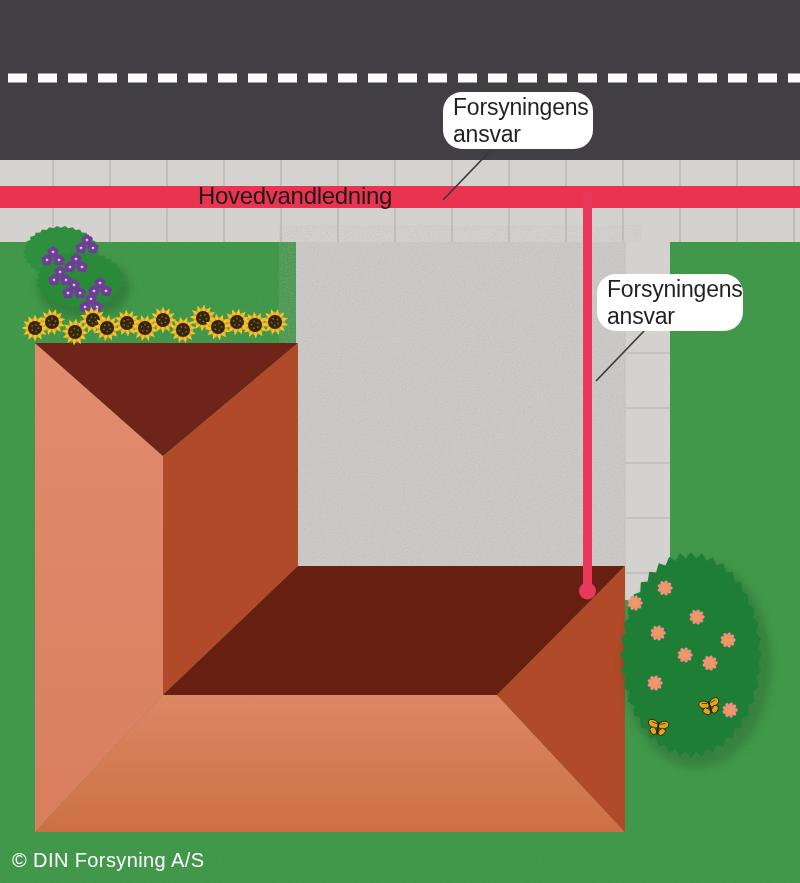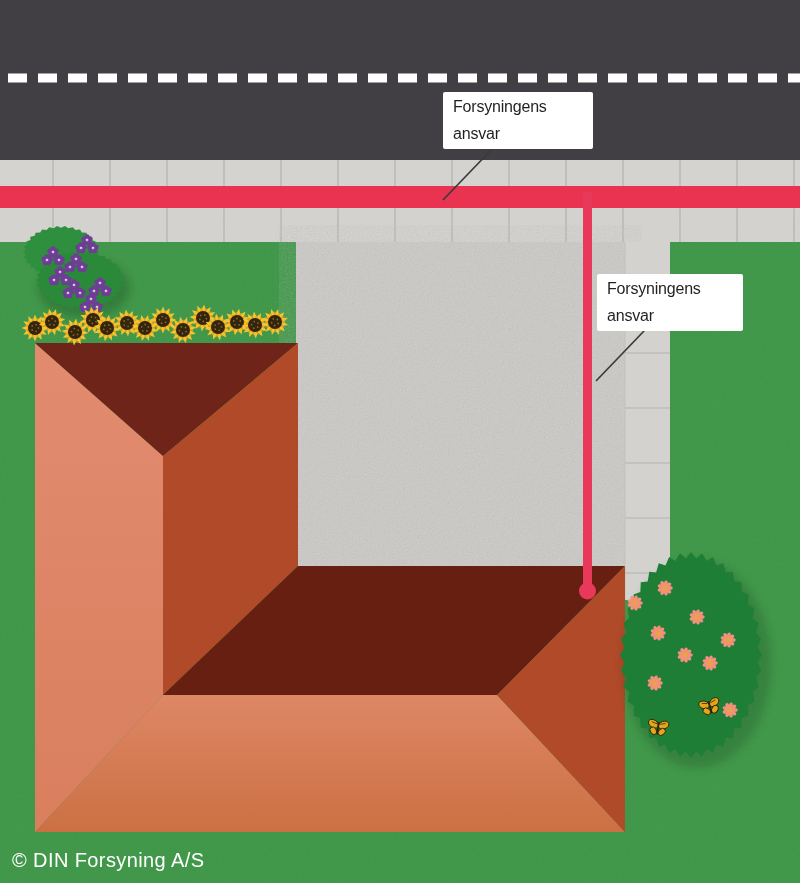--- a/index.html
+++ b/index.html
@@ -5,23 +5,23 @@
   html,body{margin:0;padding:0;background:#ffffff;}
   #scene{
     position:relative;width:800px;height:883px;overflow:hidden;
     font-family:"Liberation Sans",sans-serif;
   }
   #scene svg.base{position:absolute;left:0;top:0;}
   .callout{
     position:absolute;
     background:var(--labelBg,#fff);
     color:var(--labelText,#231f20);
-    font-size:16px;line-height:26.5px;
+    font-size:23px;line-height:26.5px;
     padding:2px 6px 2px 10px;
-    border-radius:2px;
+    border-radius:19px;
     letter-spacing:-0.2px;
     box-sizing:border-box;
   }
   #callout-top{left:443px;top:92px;width:150px;height:57px;}
   #callout-right{left:597px;top:274px;width:146px;height:57px;}
   #hv-label{
     position:absolute;left:150px;top:184px;width:290px;height:24px;
     text-align:center;color:#1e1b19;font-size:24px;line-height:24px;
     letter-spacing:-0.3px;
   }
@@ -543,20 +543,21 @@
           <ellipse cx="4.2" cy="3.4" rx="4.1" ry="3" transform="rotate(-48 4.2 3.4)" fill="#e0a61f" stroke="#2e2208" stroke-width="0.9"></ellipse>
           <line x1="1.5" y1="-4" x2="7" y2="-5.5" stroke="#2e2208" stroke-width="0.7"></line>
           <line x1="0" y1="-6" x2="0" y2="6.5" stroke="#2e2208" stroke-width="1.7"></line>
         </g>
       </g>
 
     <line x1="493" y1="148" x2="443" y2="200" stroke-width="1.7" style="stroke:var(--leader)"></line>
     <line x1="644" y1="331" x2="596" y2="381" stroke-width="1.7" style="stroke:var(--leader)"></line>
   </svg>
 
+  <div id="hv-label">Hovedvandledning</div>
 
   <div class="callout" id="callout-top">
     <div>Forsyningens</div>
     <div>ansvar</div>
   </div>
 
   <div class="callout" id="callout-right">
     <div>Forsyningens</div>
     <div>ansvar</div>
   </div>

